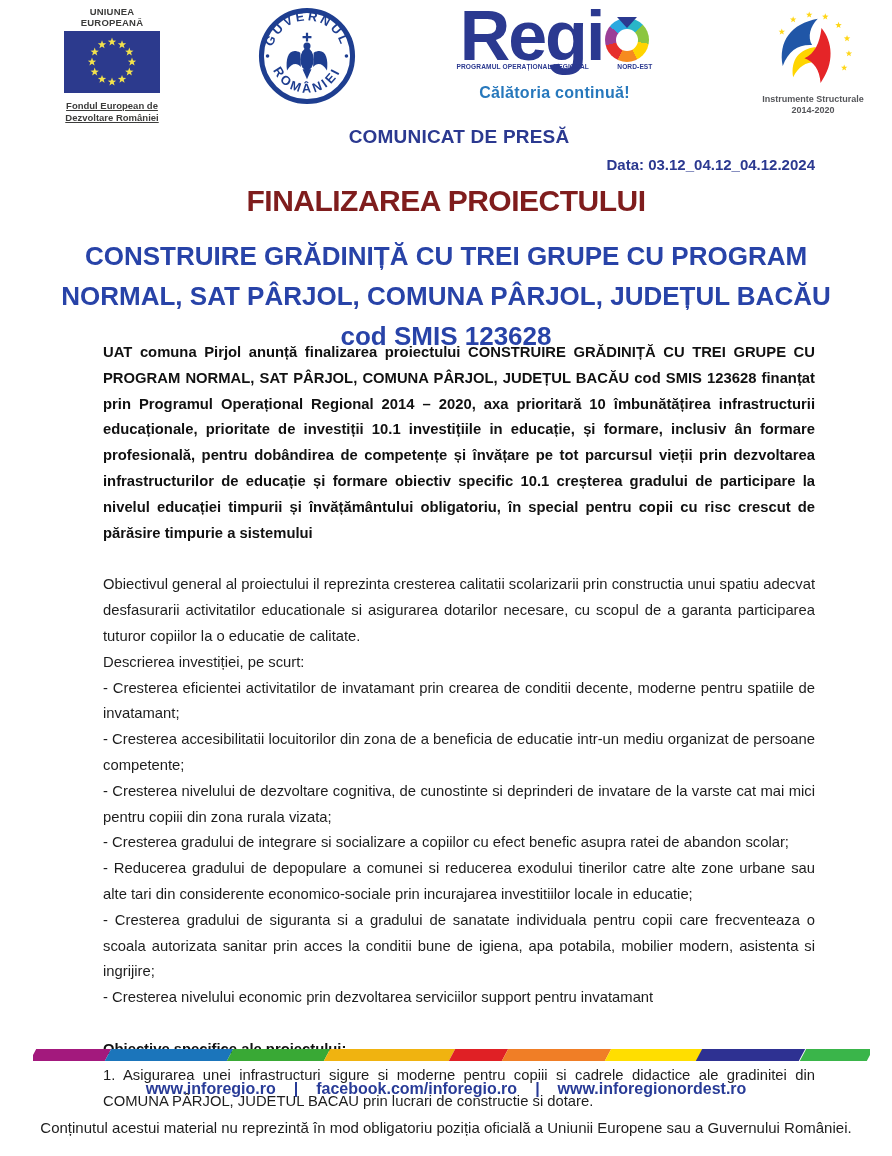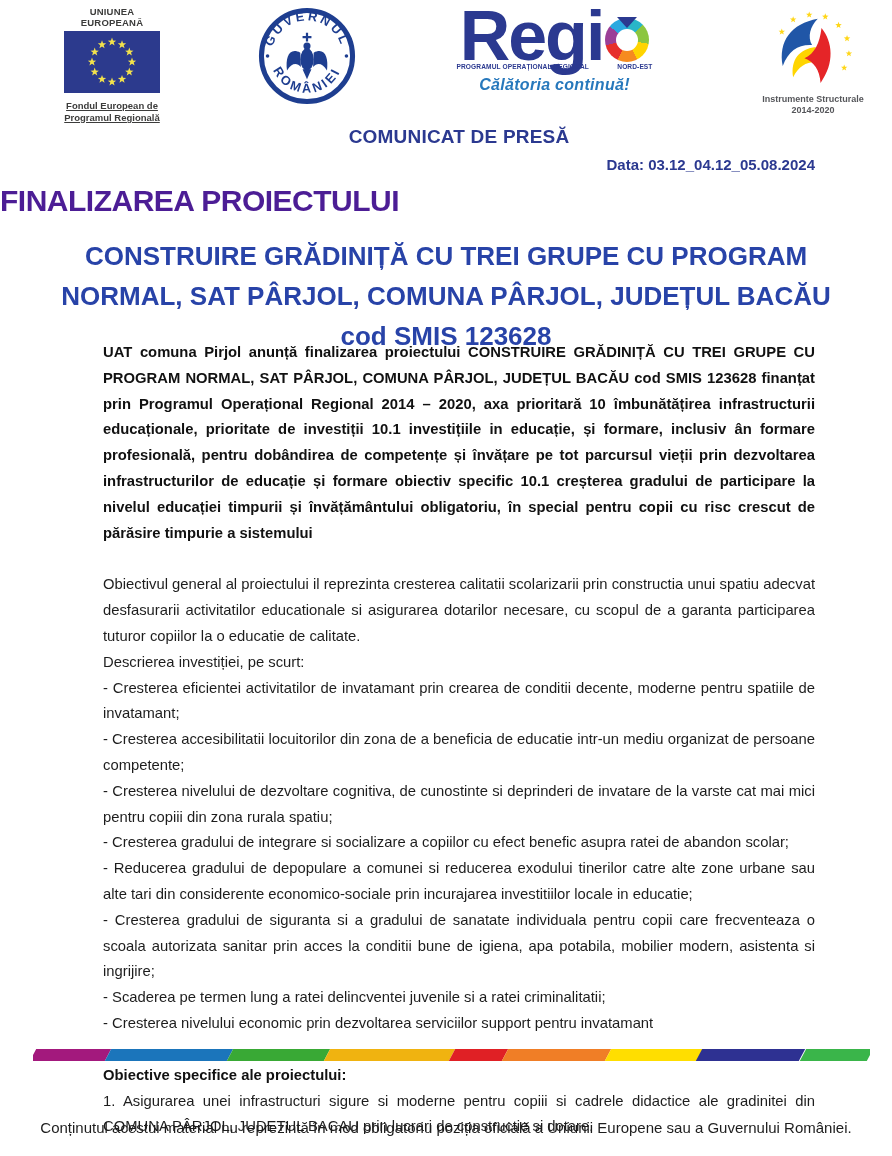--- a/index.html
+++ b/index.html
@@ -19,28 +19,28 @@
   .regio-word{display:flex;align-items:flex-start;justify-content:center;}
   .regio-text{font-size:70px;line-height:48px;font-weight:700;color:#2b3990;letter-spacing:-2px;}
   .regio-o{position:relative;width:44px;height:44px;margin-top:6px;margin-left:2px;border-radius:50%;
     background:conic-gradient(#29b6c8 0 45deg,#8cc63f 45deg 100deg,#ffd400 100deg 152deg,
                #f68b1f 152deg 205deg,#e62f2b 205deg 256deg,#9b3f97 256deg 308deg,#2aa9e0 308deg 360deg);}
   .regio-o::after{content:"";position:absolute;left:11px;top:11px;width:22px;height:22px;border-radius:50%;background:#fff;}
   .regio-o::before{content:"";position:absolute;left:50%;top:-1px;transform:translateX(-50%);z-index:2;
     border-left:10px solid transparent;border-right:10px solid transparent;border-top:11px solid #2b3990;}
   .regio-sub{display:flex;justify-content:space-between;width:196px;margin:1px auto 0;
     font-size:6.6px;font-weight:700;color:#2b3990;letter-spacing:.1px;}
-  .regio-tagline{font-size:16px;font-weight:700;color:#2778bc;margin-top:6px;letter-spacing:.3px;font-style:italic;}
+  .regio-tagline{font-size:16px;font-weight:700;color:#2778bc;margin-top:14px;letter-spacing:.3px;}
 
   
   .kicker{position:absolute;left:103px;width:712px;top:126px;text-align:center;
     font-size:19px;font-weight:700;color:#2b3990;letter-spacing:.2px;}
   .date-line{position:absolute;right:77px;top:156px;font-size:15px;font-weight:700;color:#2b3990;}
-  .main-title{position:absolute;left:0;width:892px;top:184px;
-    font-size:30px;font-weight:700;color:#4c1d95;letter-spacing:-.5px;}
+  .main-title{position:absolute;left:0;width:892px;top:184px;text-align:center;
+    font-size:30px;font-weight:700;color:#7f1d1d;letter-spacing:-.5px;}
   .subtitle{position:absolute;left:0;width:892px;top:236px;text-align:center;
     font-size:26px;font-weight:700;color:#2843a8;line-height:40px;}
 
   
   .content{position:absolute;left:103px;top:340px;width:712px;
     font-size:14.8px;line-height:25.8px;color:#1d1d1d;text-align:justify;}
   .content p{margin:0;}
   .intro{font-weight:700;color:#111;}
   .gap{height:26px;}
   .sec-h{font-weight:700;color:#111;text-align:left;}
@@ -77,21 +77,21 @@
         <use href="#star" transform="translate(48,51)"></use>
         <use href="#star" transform="translate(38,48.3)"></use>
         <use href="#star" transform="translate(30.7,41)"></use>
         <use href="#star" transform="translate(28,31)"></use>
         <use href="#star" transform="translate(30.7,21)"></use>
         <use href="#star" transform="translate(38,13.7)"></use>
       </g>
     </svg>
     <div class="eu-bottom">
       <div>Fondul European de</div>
-      <div>Programul Regională</div>
+      <div>Dezvoltare României</div>
     </div>
   </div>
 
   <div class="logo-block gov-block">
     <svg width="100" height="100" viewBox="0 0 90 90">
       <defs>
         <path id="arcTop" d="M 13,45 A 32,32 0 0 1 77,45" fill="none"></path>
         <path id="arcBot" d="M 12,45 A 33,33 0 0 0 78,45" fill="none"></path>
       </defs>
       <circle cx="45" cy="45" r="41" fill="#ffffff" stroke="#1e3e90" stroke-width="4.5"></circle>
@@ -145,56 +145,56 @@
       <path d="M58,42 C41,44 31,55 34,74 C40,62 49,57 60,58 C56,52 56,47 58,42 Z" fill="#ffd500"></path>
       <path d="M64,22 C76,37 78,59 63,80 C62,66 56,58 46,54 C57,49 62,38 64,22 Z" fill="#e52528"></path>
     </svg>
     <div class="instr-caption">
       <div>Instrumente Structurale</div>
       <div>2014-2020</div>
     </div>
   </div>
 
   <div class="kicker">COMUNICAT DE PRESĂ</div>
-  <div class="date-line">Data: 03.12_04.12_05.08.2024</div>
+  <div class="date-line">Data: 03.12_04.12_04.12.2024</div>
   <div class="main-title">FINALIZAREA PROIECTULUI</div>
   <div class="subtitle">
     <div>CONSTRUIRE GRĂDINIȚĂ CU TREI GRUPE CU PROGRAM</div>
     <div>NORMAL, SAT PÂRJOL, COMUNA PÂRJOL, JUDEȚUL BACĂU</div>
     <div>cod SMIS 123628</div>
   </div>
 
   <div class="content">
     <p class="intro">UAT comuna Pirjol anunță finalizarea proiectului CONSTRUIRE GRĂDINIȚĂ CU TREI GRUPE CU PROGRAM NORMAL, SAT PÂRJOL, COMUNA PÂRJOL, JUDEȚUL BACĂU  cod SMIS 123628 finanțat prin Programul Operațional Regional 2014 – 2020, axa prioritară 10 îmbunătățirea infrastructurii educaționale, prioritate de investiții 10.1 investițiile in educație, și formare, inclusiv ân formare profesională, pentru dobândirea de competențe și învățare pe tot parcursul vieții prin dezvoltarea infrastructurilor de educație și formare obiectiv specific 10.1 creșterea gradului de participare la nivelul educației timpurii și învățământului obligatoriu, în special pentru copii cu risc crescut de părăsire timpurie a sistemului</p>
     <div class="gap"></div>
     <p>Obiectivul general al proiectului il reprezinta cresterea calitatii scolarizarii prin constructia unui spatiu adecvat desfasurarii activitatilor educationale si asigurarea dotarilor necesare, cu scopul de a garanta participarea tuturor copiilor la o educatie de calitate.</p>
     <p class="sec-left">Descrierea investiției, pe scurt:</p>
     <div>
         <p>- Cresterea eficientei activitatilor de invatamant prin crearea de conditii decente, moderne pentru spatiile de invatamant;</p>
         <p>- Cresterea accesibilitatii locuitorilor din zona de a beneficia de educatie intr-un mediu organizat de persoane competente;</p>
-        <p>- Cresterea nivelului de dezvoltare cognitiva, de cunostinte si deprinderi de invatare de la varste cat mai mici pentru copiii din zona rurala spatiu;</p>
+        <p>- Cresterea nivelului de dezvoltare cognitiva, de cunostinte si deprinderi de invatare de la varste cat mai mici pentru copiii din zona rurala vizata;</p>
         <p>- Cresterea gradului de integrare si socializare a copiilor cu efect benefic asupra ratei de abandon scolar;</p>
         <p>- Reducerea gradului de depopulare a comunei si reducerea exodului tinerilor catre alte zone urbane sau alte tari din considerente economico-sociale prin incurajarea investitiilor locale in educatie;</p>
         <p>- Cresterea gradului de siguranta si a gradului de sanatate individuala pentru copii care frecventeaza o scoala autorizata sanitar prin acces la conditii bune de igiena, apa potabila, mobilier modern, asistenta si ingrijire;</p>
-        <p>- Scaderea pe termen lung a ratei delincventei juvenile si a ratei criminalitatii;</p>
         <p>- Cresterea nivelului economic prin dezvoltarea serviciilor support pentru invatamant</p>
       </div>
     <div class="gap"></div>
     <p class="sec-h">Obiective specifice ale proiectului:</p>
     <div>
         <p>1. Asigurarea unei infrastructuri sigure si moderne pentru copiii si cadrele didactice ale gradinitei din COMUNA PÂRJOL, JUDETUL BACAU prin lucrari de constructie si dotare.</p>
       </div>
   </div>
 
   <div class="stripe">
       <div class="stripe-seg" style="background: rgb(163, 25, 125); flex-grow: 77;"></div>
       <div class="stripe-seg" style="background: rgb(27, 117, 187); flex-grow: 125;"></div>
       <div class="stripe-seg" style="background: rgb(57, 169, 53); flex-grow: 100;"></div>
       <div class="stripe-seg" style="background: rgb(240, 179, 16); flex-grow: 128;"></div>
       <div class="stripe-seg" style="background: rgb(224, 32, 37); flex-grow: 54;"></div>
       <div class="stripe-seg" style="background: rgb(240, 126, 38); flex-grow: 106;"></div>
       <div class="stripe-seg" style="background: rgb(255, 222, 0); flex-grow: 94;"></div>
       <div class="stripe-seg" style="background: rgb(46, 49, 146); flex-grow: 106;"></div>
       <div class="stripe-seg" style="background: rgb(58, 181, 74); flex-grow: 69;"></div>
     </div>
+  <div class="footer-links"><span class="footer-link">www.inforegio.ro</span><span class="link-sep">|</span><span class="footer-link">facebook.com/inforegio.ro</span><span class="link-sep">|</span><span class="footer-link">www.inforegionordest.ro</span></div>
   <div class="disclaimer">Conținutul acestui material nu reprezintă în mod obligatoriu poziția oficială a Uniunii Europene sau a Guvernului României.</div>
 
 </div>
 
 </body></html>

